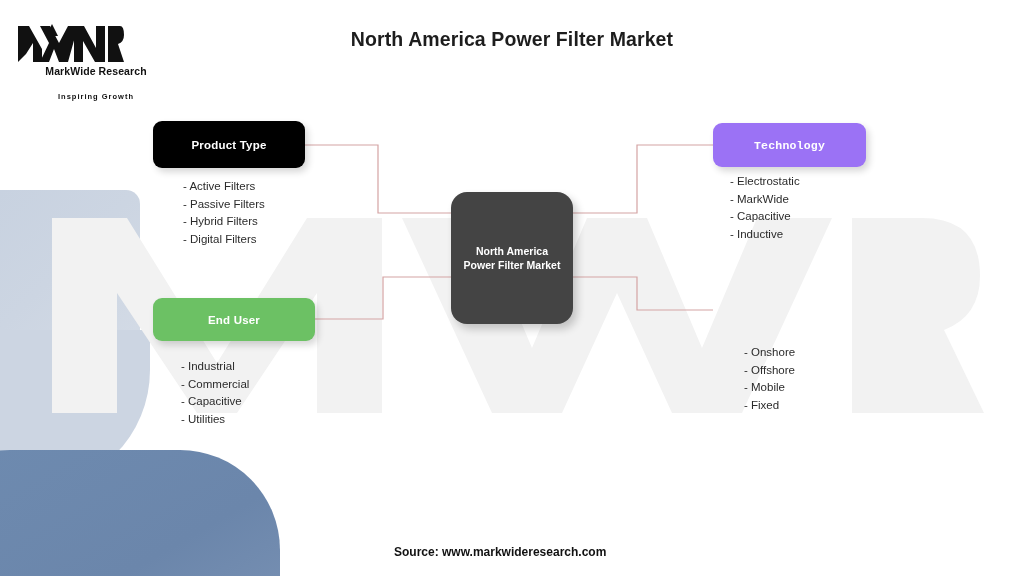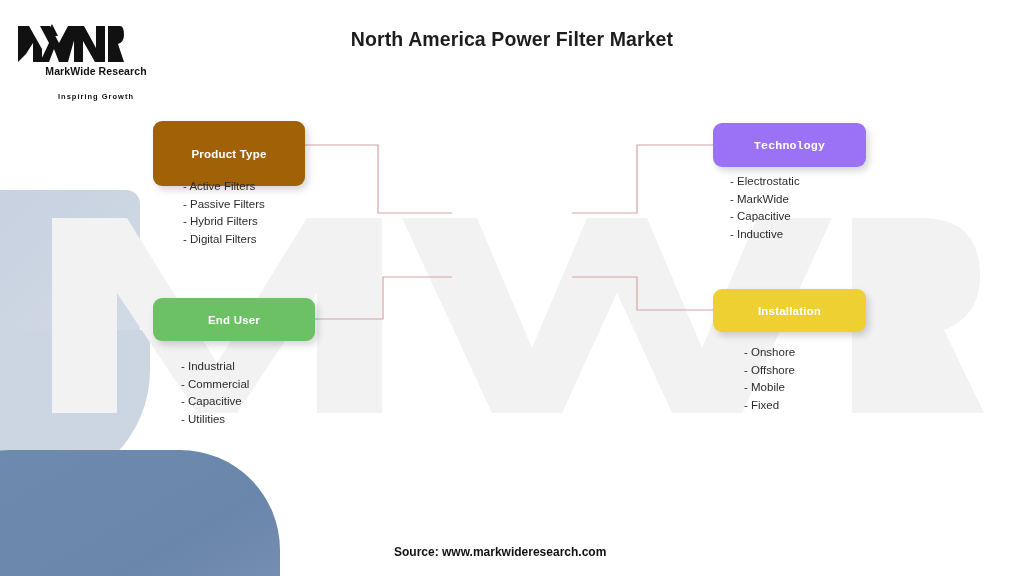--- a/index.html
+++ b/index.html
@@ -206,21 +206,21 @@
       <path d="M305 145 L378 145 L378 213 L452 213"></path>
 
       <path d="M714 145 L637 145 L637 213 L572 213"></path>
 
       <path d="M315 319 L383 319 L383 277 L452 277"></path>
 
       <path d="M713 310 L637 310 L637 277 L572 277"></path>
     </g>
   </svg>
 
-  <div class="cat-box" style="left:153px; top:121px; width:152px; height:65px; background:#a16207;">
+  <div class="cat-box" style="left:153px; top:121px; width:152px; height:47px; background:#000000;">
     <span>Product Type</span>
   </div>
   <div class="cat-list" style="left:183px; top:178px;">
     <div>- Active Filters</div>
     <div>- Passive Filters</div>
     <div>- Hybrid Filters</div>
     <div>- Digital Filters</div>
   </div>
 
   <div class="cat-box" style="left:713px; top:123px; width:153px; height:44px; background:#9B72F5;font-family:Liberation Mono, monospace;">
@@ -236,26 +236,27 @@
   <div class="cat-box" style="left:153px; top:298px; width:162px; height:43px; background:#6CC164;">
     <span>End User</span>
   </div>
   <div class="cat-list" style="left:181px; top:358px;">
     <div>- Industrial</div>
     <div>- Commercial</div>
     <div>- Capacitive</div>
     <div>- Utilities</div>
   </div>
 
-  <div class="cat-box" style="left:713px; top:289px; width:153px; height:43px; background:#EFD033;">
-    <span>Installation</span>
-  </div>
   <div class="cat-list" style="left:744px; top:344px;">
     <div>- Onshore</div>
     <div>- Offshore</div>
     <div>- Mobile</div>
     <div>- Fixed</div>
   </div>
 
+  <div class="center-box">
+    <span>North America</span>
+    <span>Power Filter Market</span>
+  </div>
 
   <div class="source">Source: www.markwideresearch.com</div>
 
 </div>
 
 </body></html>

